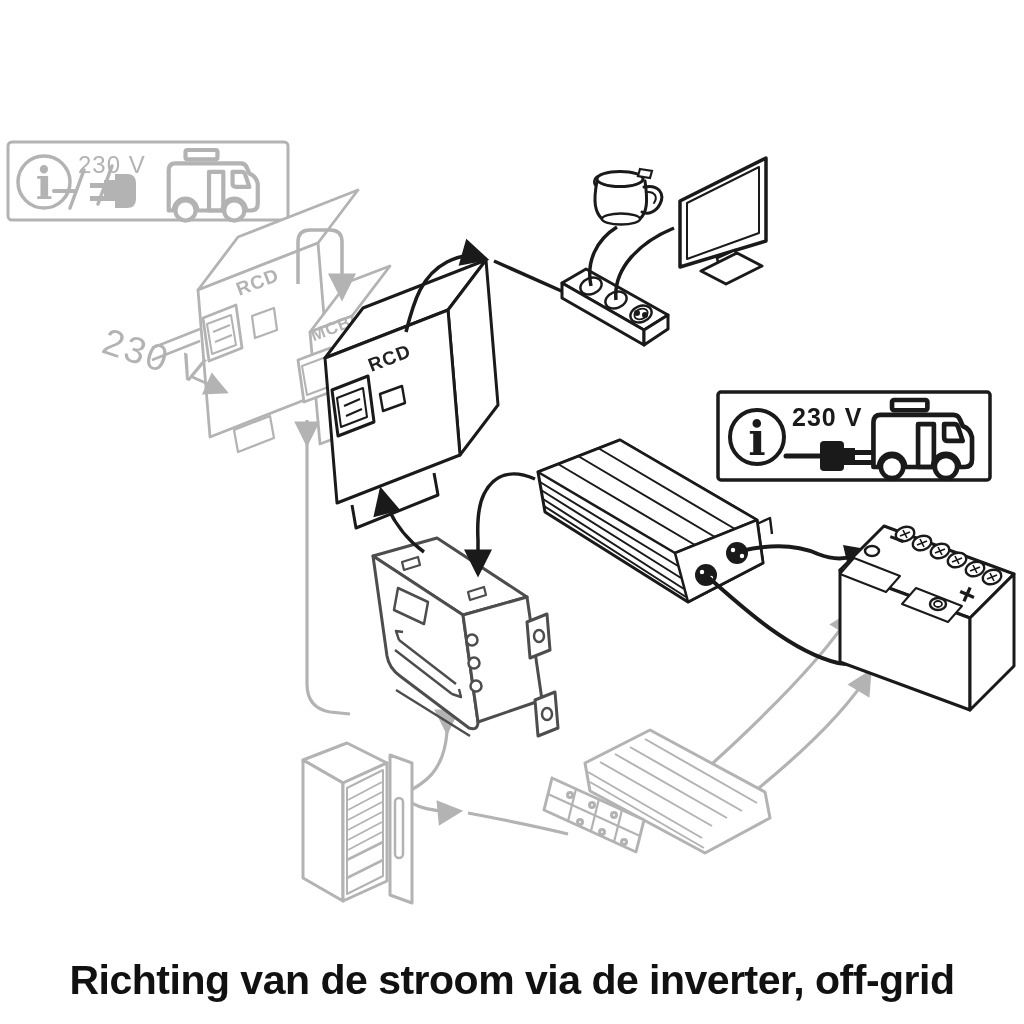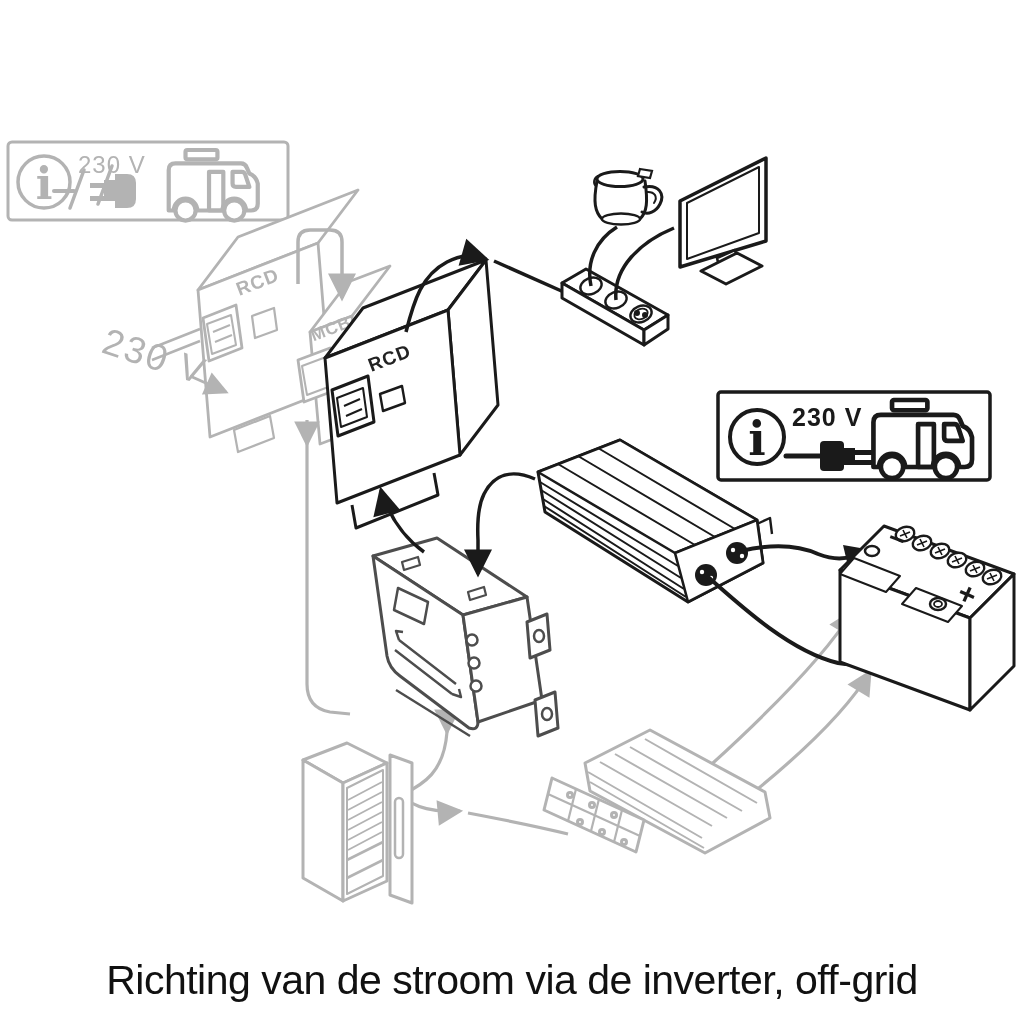--- a/index.html
+++ b/index.html
@@ -2,21 +2,21 @@
 <html><head>
 <meta charset="utf-8">
 <style>
   html,body{margin:0;padding:0;background:#fff;}
   body{width:1024px;height:1024px;position:relative;overflow:hidden;
        font-family:"Liberation Sans",sans-serif;}
   #stage{position:absolute;inset:0;}
   svg text{font-family:"Liberation Sans",sans-serif;}
   .serif-i{font-family:"DejaVu Serif",serif;font-weight:bold;}
   #caption{position:absolute;left:0;right:0;bottom:20px;text-align:center;
-           font-size:41px;font-weight:400;letter-spacing:-0.5px;color:#111;}
+           font-size:41px;font-weight:700;letter-spacing:-0.5px;color:#111;}
 </style>
 </head>
 <body>
 
 <div id="stage">
 <svg width="1024" height="1024" viewBox="0 0 1024 1024">
   <defs>
     <marker id="mB" markerWidth="9" markerHeight="9" refX="7.5" refY="4.5" orient="auto">
       <path d="M0.5,0.5 L8.5,4.5 L0.5,8.5 Z" fill="#1a1a1a"></path>
     </marker>

